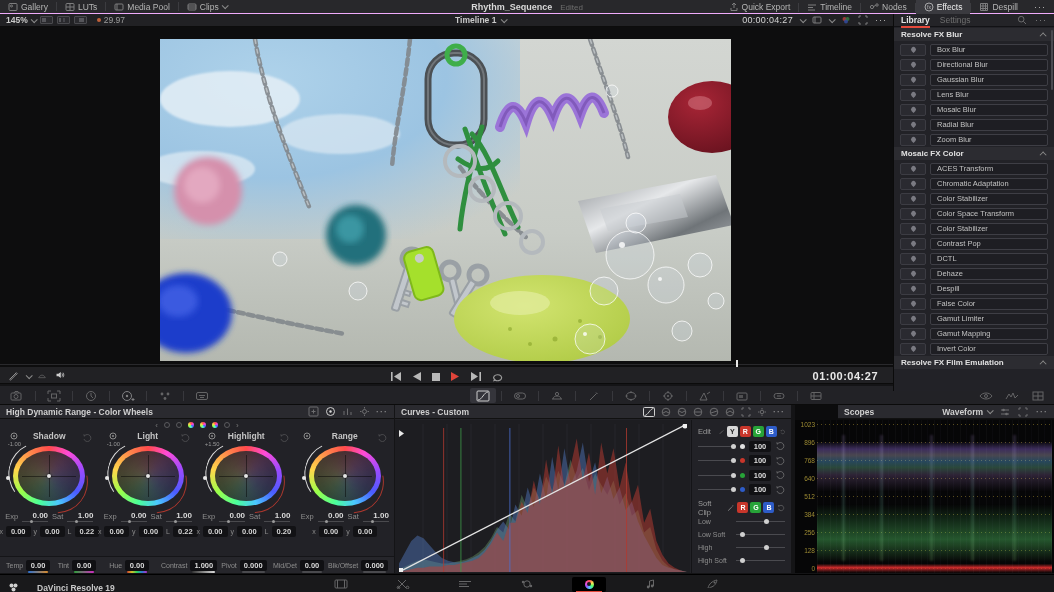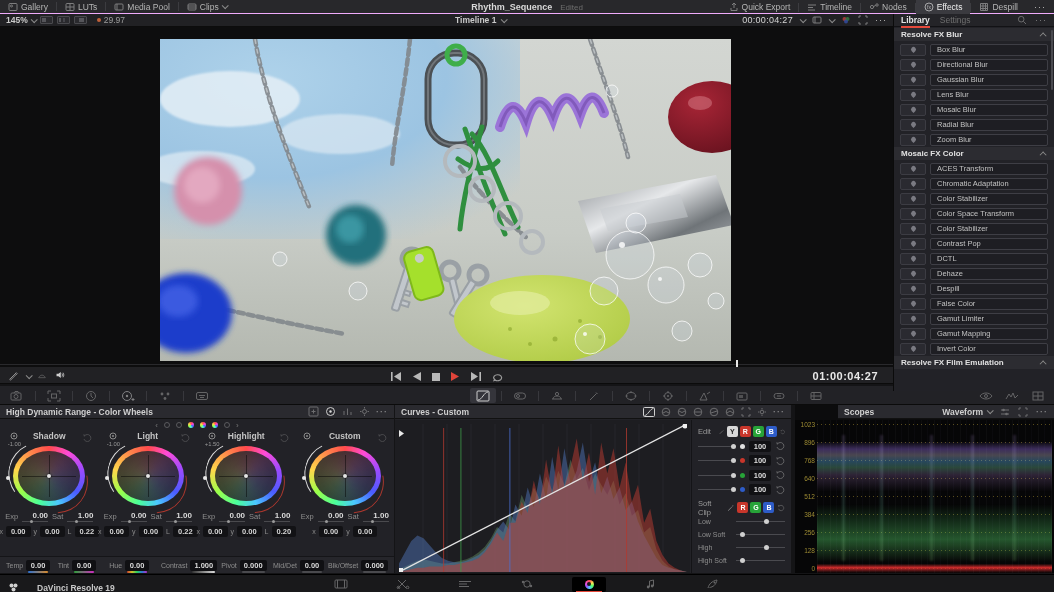--- a/index.html
+++ b/index.html
@@ -826,21 +826,21 @@
         </div>
         <div class="wheel-col">
           <div class="wheel-head">
             <span class="zone-block">
               <svg viewBox="0 0 8 8" width="8" height="8">
                 <circle cx="4" cy="4" r="3" fill="none" stroke="#8a8a8a"></circle>
                 <circle cx="4" cy="4" r="1" fill="#8a8a8a"></circle>
               </svg>
               <span class="zone-range"></span>
             </span>
-            <span class="wheel-name">Custom</span>
+            <span class="wheel-name">Range</span>
             <span class="wreset">
               <svg class="rst" viewBox="0 0 10 10" width="10" height="10">
                 <path d="M2.5 3A3.5 3.5 0 1 1 2 6" fill="none" stroke="#9a9a9a"></path>
                 <polygon points="1.2,1.2 3.6,2 2,3.8" fill="#9a9a9a"></polygon>
               </svg>
             </span>
           </div>
           <div class="wheel">
             <i class="arcL"></i>
             <i class="arcR"></i>

